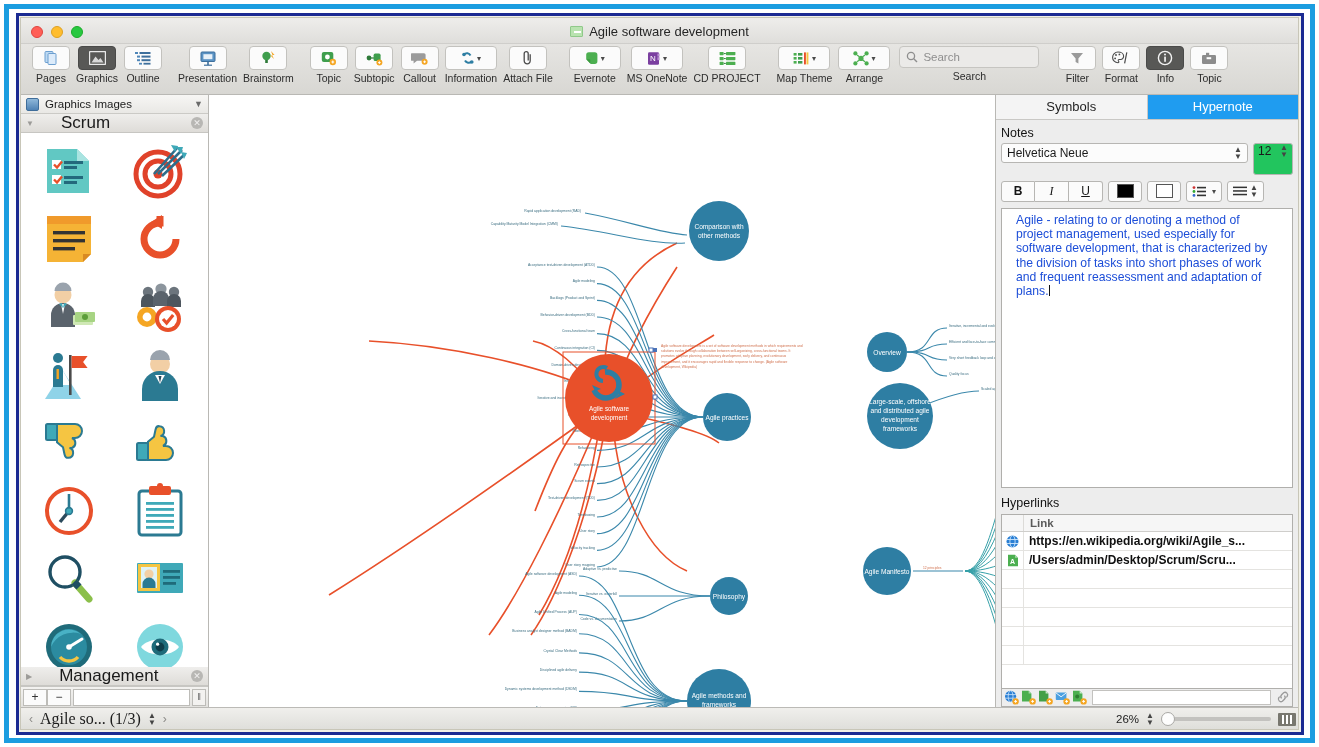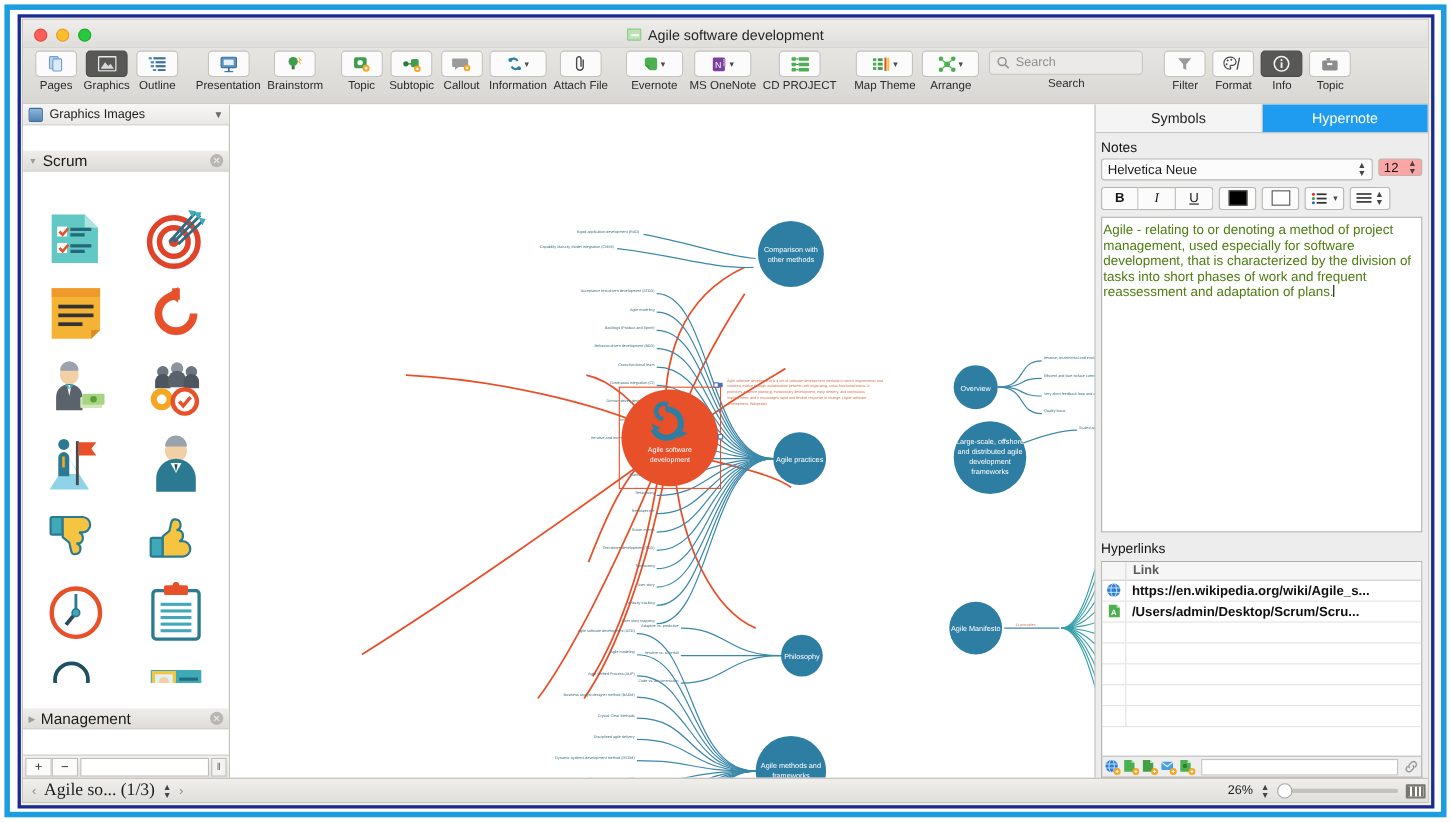--- a/index.html
+++ b/index.html
@@ -86,40 +86,40 @@
   #search-placeholder { font-size: 11.5px; color: #8e8e8e; }
   
   #body {
     position: relative; width: 100%; height: 612px; display: flex;
     background: #ffffff;
   }
   
   #sidebar {
     width: 188px; height: 100%; background: #ffffff;
     border-right: 1px solid #b9b8b4; position: relative;
-    display: flex; flex-direction: column; gap: 23px;
+    display: flex; flex-direction: column;
   }
   .lib-header {
     height: 19px; display: flex; align-items: center; gap: 6px;
     background: linear-gradient(#f7f6f4, #e9e8e5);
     border-bottom: 1px solid #cbcac6; padding: 0 5px; position: relative;
   }
   .lib-header .lib-icon {
     width: 13px; height: 13px; border-radius: 2px;
     background: linear-gradient(#8fb8da, #4f82b4); border: 1px solid #3f6d9a;
   }
   .lib-header .lib-title { font-size: 11.5px; color: #1b1b1b; flex: 1; }
   .lib-header .lib-caret { font-size: 9px; color: #6a6a6a; }
   .cat-header {
     height: 19px; display: flex; align-items: center; gap: 5px;
     background: linear-gradient(#efeeec, #dedcd8);
     border-bottom: 1px solid #c7c6c2; padding: 0 5px;
   }
   .cat-header .tri { font-size: 8px; color: #9c9b98; }
-  .cat-header .cat-name { font-size: 14px; color: #1b1b1b; flex: 1; }
+  .cat-header .cat-name { font-size: 17px; color: #1b1b1b; flex: 1; margin-left: 22px; }
   .cat-header .close-dot {
     width: 12px; height: 12px; border-radius: 50%; background: #b8b7b4;
     color: #f0efee; font-size: 9px; line-height: 12px; text-align: center;
   }
   #icon-grid {
     flex: 1; overflow: hidden; display: grid;
     grid-template-columns: 1fr 1fr; align-content: start;
     padding: 4px 2px 0 2px;
   }
   .icon-cell {
@@ -161,21 +161,21 @@
   }
   .insp-tab.selected { background: #1f9cf0; color: #ffffff; border-right: none; }
   #notes-label { font-size: 12.5px; color: #121212; padding: 6px 0 3px 5px; }
   #font-row { display: flex; gap: 5px; padding: 0 5px; }
   #font-select {
     flex: 1; height: 20px; background: #fcfcfc; border: 1px solid #b7b6b3;
     border-radius: 3px; display: flex; align-items: center; padding: 0 5px;
     font-size: 12px; color: #1a1a1a; justify-content: space-between; text-align: center;
   }
   #size-select {
-    width: 40px; height: 16px; background: #fca5a5; border: 1px solid #b7b6b3;
+    width: 40px; height: 32px; background: #22c55e; border: 1px solid #b7b6b3;
     border-radius: 3px; display: flex; padding: 0 4px;
     font-size: 12px; color: #1a1a1a; justify-content: space-between;
   }
   .stepper { font-size: 8px; color: #444; line-height: 7px; }
   #format-row { display: flex; gap: 5px; padding: 6px 5px 0 5px; align-items: center; }
   .fmt-seg { display: flex; }
   .fmt-btn {
     width: 34px; height: 21px; background: #fbfbfb; border: 1px solid #b7b6b3;
     display: flex; align-items: center; justify-content: center;
     font-size: 12px; color: #151515;
@@ -187,22 +187,22 @@
     width: 34px; height: 21px; background: #fbfbfb; border: 1px solid #b7b6b3;
     border-radius: 3px; display: flex; align-items: center; justify-content: center;
   }
   .swatch-inner { width: 17px; height: 14px; }
   .combo-btn {
     height: 21px; background: #fbfbfb; border: 1px solid #b7b6b3; border-radius: 3px;
     display: flex; align-items: center; justify-content: center; gap: 3px; padding: 0 5px;
   }
   #notes-area {
     margin: 6px 5px 0 5px; height: 292px; background: #ffffff;
-    border: 1px solid #b0afac; padding: 4px 1px;
-    font-size: 12.2px; line-height: 14.2px; color: #4d7c0f;
+    border: 1px solid #b0afac; padding: 4px 14px;
+    font-size: 12.2px; line-height: 14.2px; color: #1d4ed8;
   }
   #caret { display: inline-block; width: 1px; height: 11px; background: #111;
     vertical-align: -1px; }
   #hyper-label { font-size: 12.5px; color: #121212; padding: 8px 0 4px 5px; }
   #hyper-table {
     margin: 0 5px; background: #ffffff; border: 1px solid #b0afac; height: 182px;
     display: flex; flex-direction: column; font-weight: bold;
   }
   .hl-head {
     display: flex; height: 17px; border-bottom: 1px solid #cfcecb;

